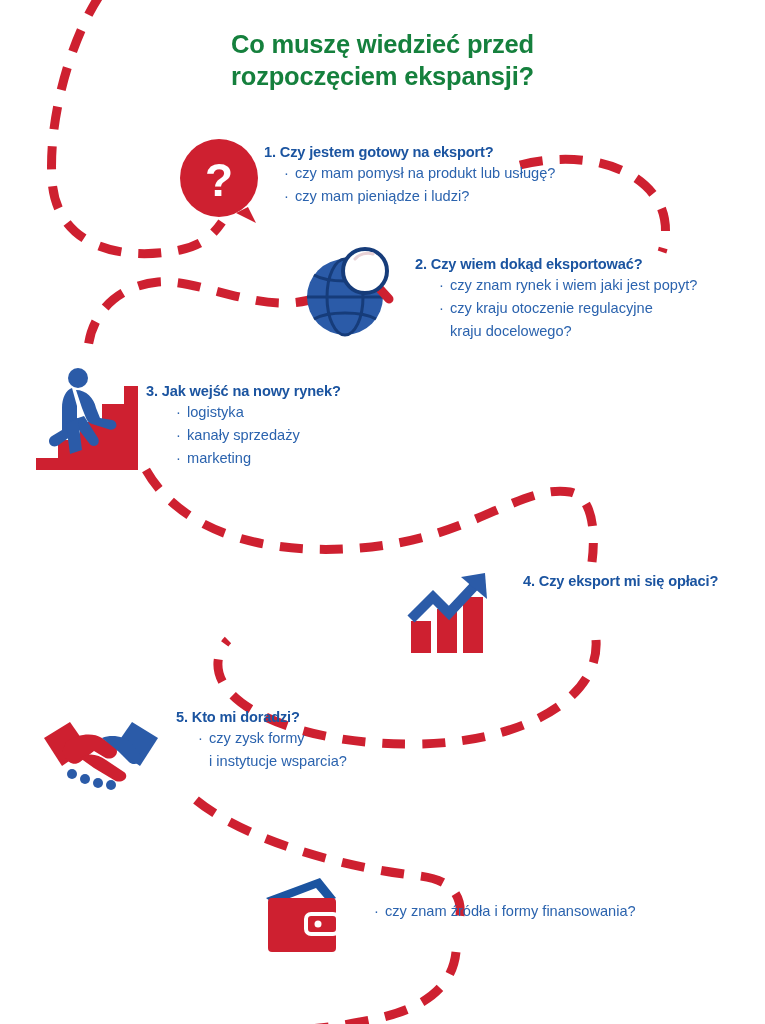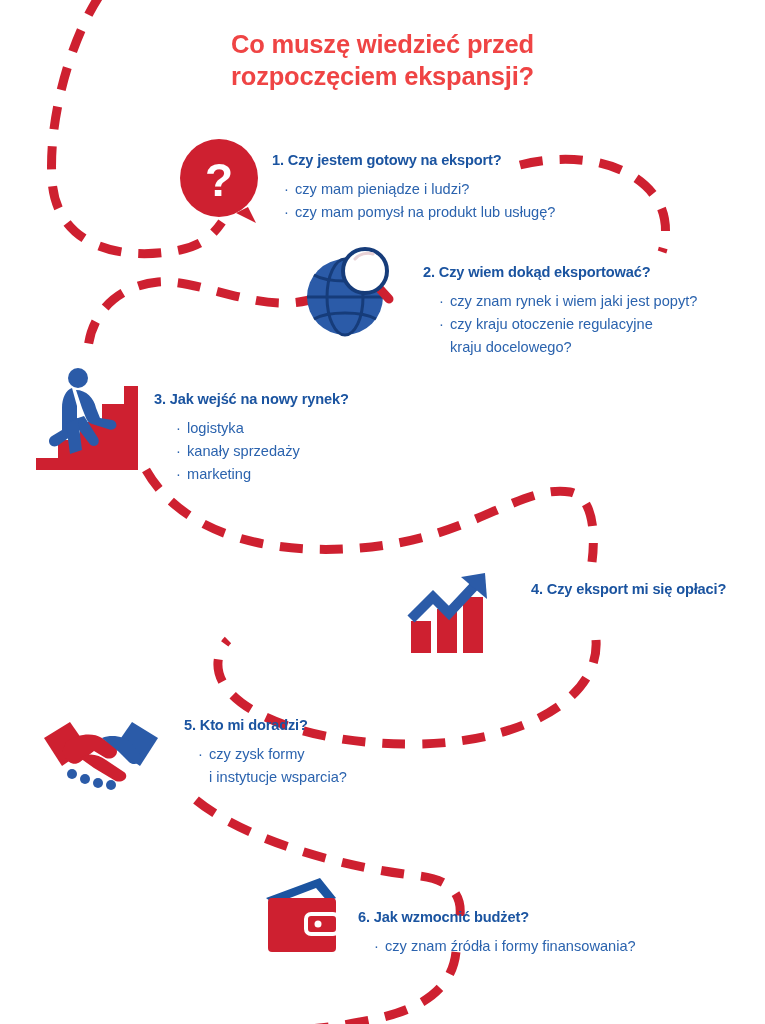--- a/index.html
+++ b/index.html
@@ -7,29 +7,29 @@
     width:765px;height:1024px;position:relative;background:#ffffff;
     font-family:"Liberation Sans", sans-serif;overflow:hidden;
   }
   #stage{position:absolute;inset:0;width:765px;height:1024px;}
 
   
   #path-layer{position:absolute;left:0;top:0;width:765px;height:1024px;z-index:0;}
 
   .title{
     position:absolute;left:0;top:28px;width:765px;text-align:center;
-    color:#ef4444;font-weight:bold;font-size:25.5px;line-height:32px;
+    color:#15803d;font-weight:bold;font-size:25.5px;line-height:32px;
     letter-spacing:-0.2px;z-index:3;
   }
   .title span{display:block;}
 
   .step{position:absolute;z-index:3;}
   .step-head{
     color:#1B54A0;font-weight:bold;font-size:14.6px;line-height:19px;
-    letter-spacing:-0.15px;white-space:nowrap;margin:8px;
+    letter-spacing:-0.15px;white-space:nowrap;margin:0;
   }
   .bullets{margin:0;padding:0;list-style:none;}
   .bullets li{
     color:#2B63AE;font-size:14.6px;line-height:23px;white-space:nowrap;
     display:block;
   }
   .bullets li .dot{display:inline-block;width:11px;color:#2B63AE;}
   .cont{padding-left:11px;display:block;}
 
   .icon{position:absolute;z-index:4;}
@@ -162,22 +162,22 @@
       <path d="M2,20 L56,0 L72,20 L64,24 L52,10 L10,26 Z" fill="#1B54A0"></path>
       <rect x="4" y="20" width="68" height="54" rx="4" fill="#CE2030"></rect>
       <rect x="42" y="36" width="32" height="20" rx="5" fill="#CE2030" stroke="#ffffff" stroke-width="4"></rect>
       <circle cx="54" cy="46" r="3.5" fill="#ffffff"></circle>
     </svg>
   </div>
 
   <div class="step" id="step1">
     <p class="step-head">1. Czy jestem gotowy na eksport?</p>
     <ul class="bullets">
+      <li><span class="dot">·</span><span>czy mam pomysł na produkt lub usługę?</span></li>
       <li><span class="dot">·</span><span>czy mam pieniądze i ludzi?</span></li>
-      <li><span class="dot">·</span><span>czy mam pomysł na produkt lub usługę?</span></li>
     </ul>
   </div>
 
   <div class="step" id="step2">
     <p class="step-head">2. Czy wiem dokąd eksportować?</p>
     <ul class="bullets">
       <li><span class="dot">·</span><span>czy znam rynek i wiem jaki jest popyt?</span></li>
       <li><span class="dot">·</span><span>czy kraju otoczenie regulacyjne</span>
         <span class="cont">kraju docelowego?</span>
       </li>
@@ -200,19 +200,18 @@
   <div class="step" id="step5">
     <p class="step-head">5. Kto mi doradzi?</p>
     <ul class="bullets">
       <li><span class="dot">·</span><span>czy zysk formy</span>
         <span class="cont">i instytucje wsparcia?</span>
       </li>
     </ul>
   </div>
 
   <div class="step" id="step6">
-    <p class="step-head">6. Jak wzmocnić budżet?</p>
     <ul class="bullets">
       <li><span class="dot">·</span><span>czy znam źródła i formy finansowania?</span></li>
     </ul>
   </div>
 
 </div>
 
 </body></html>

